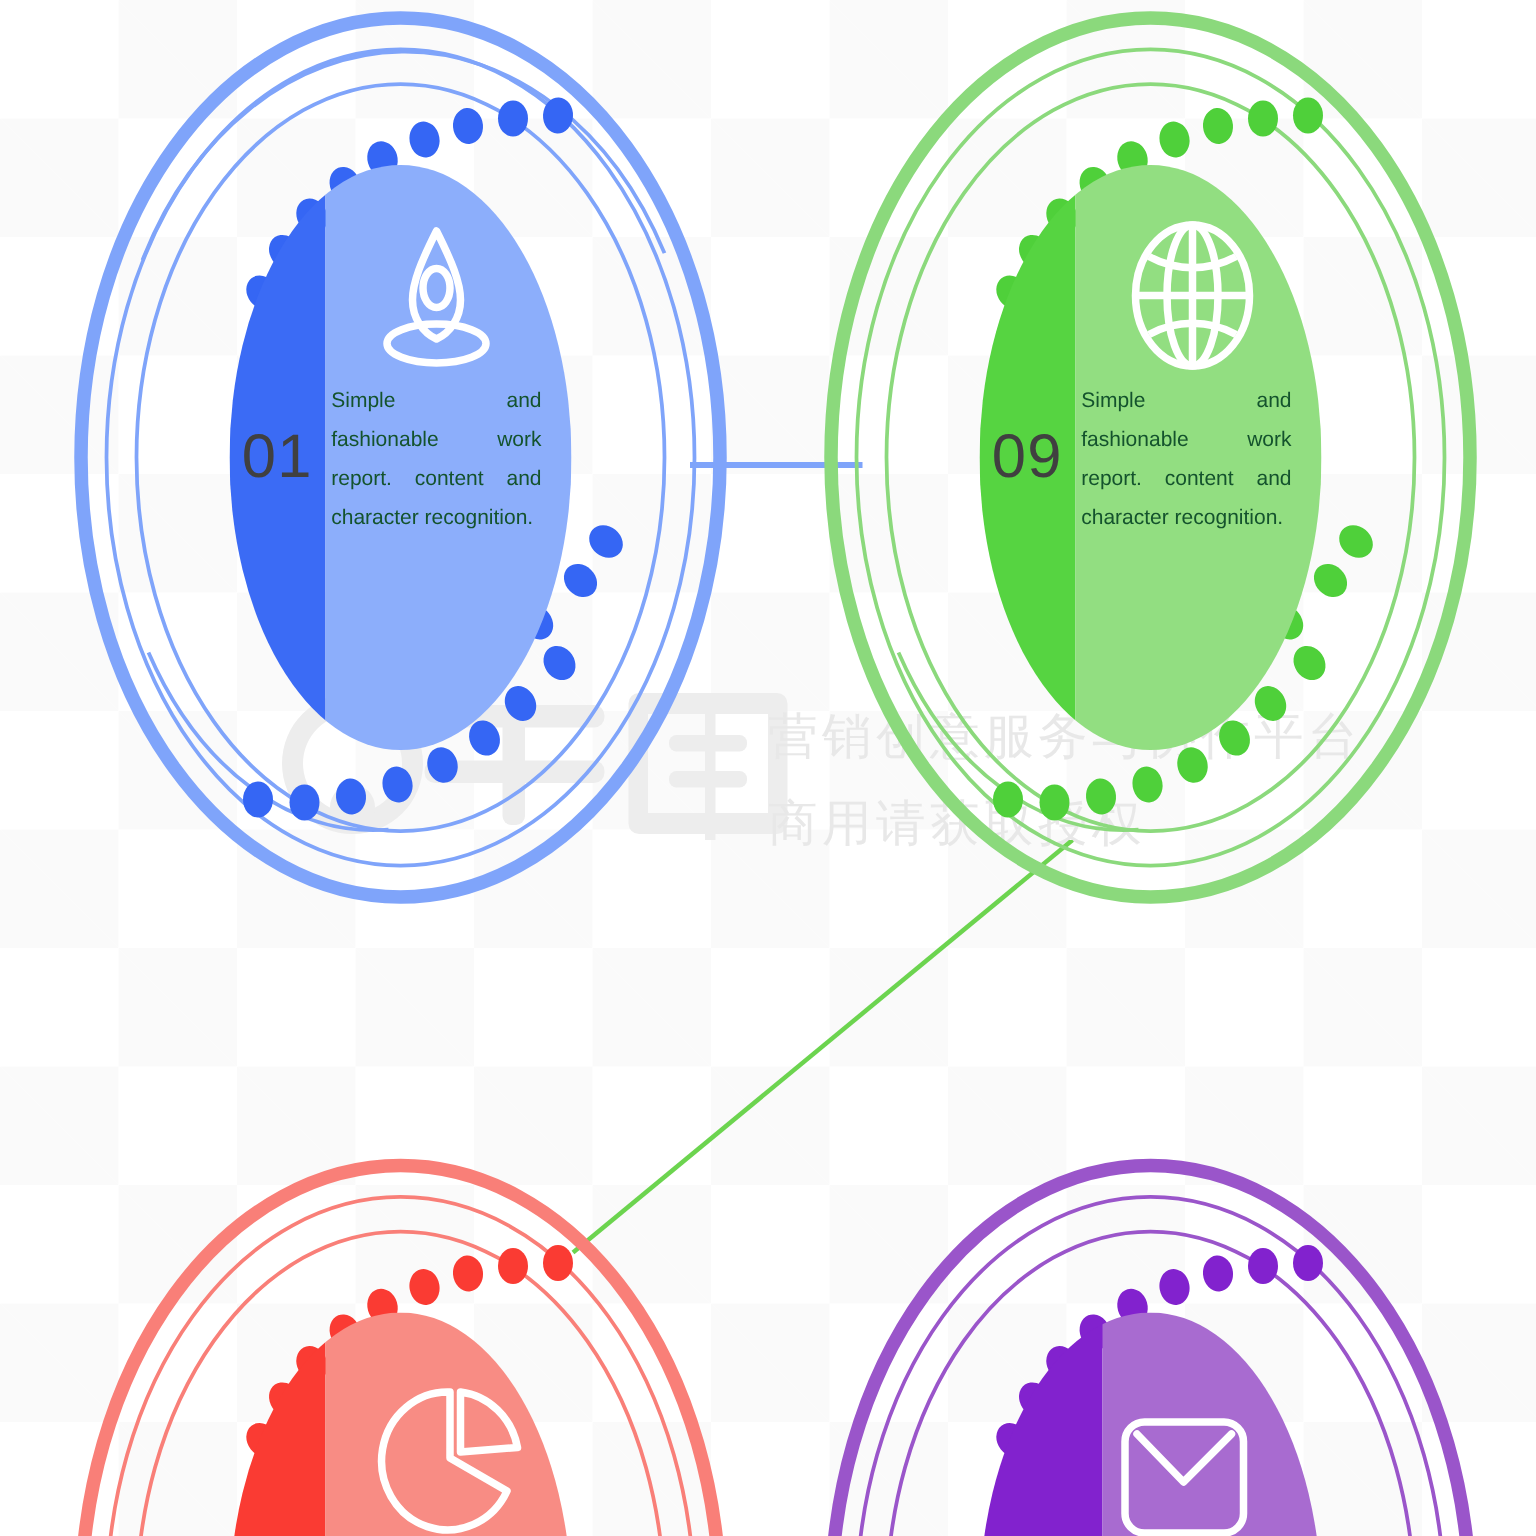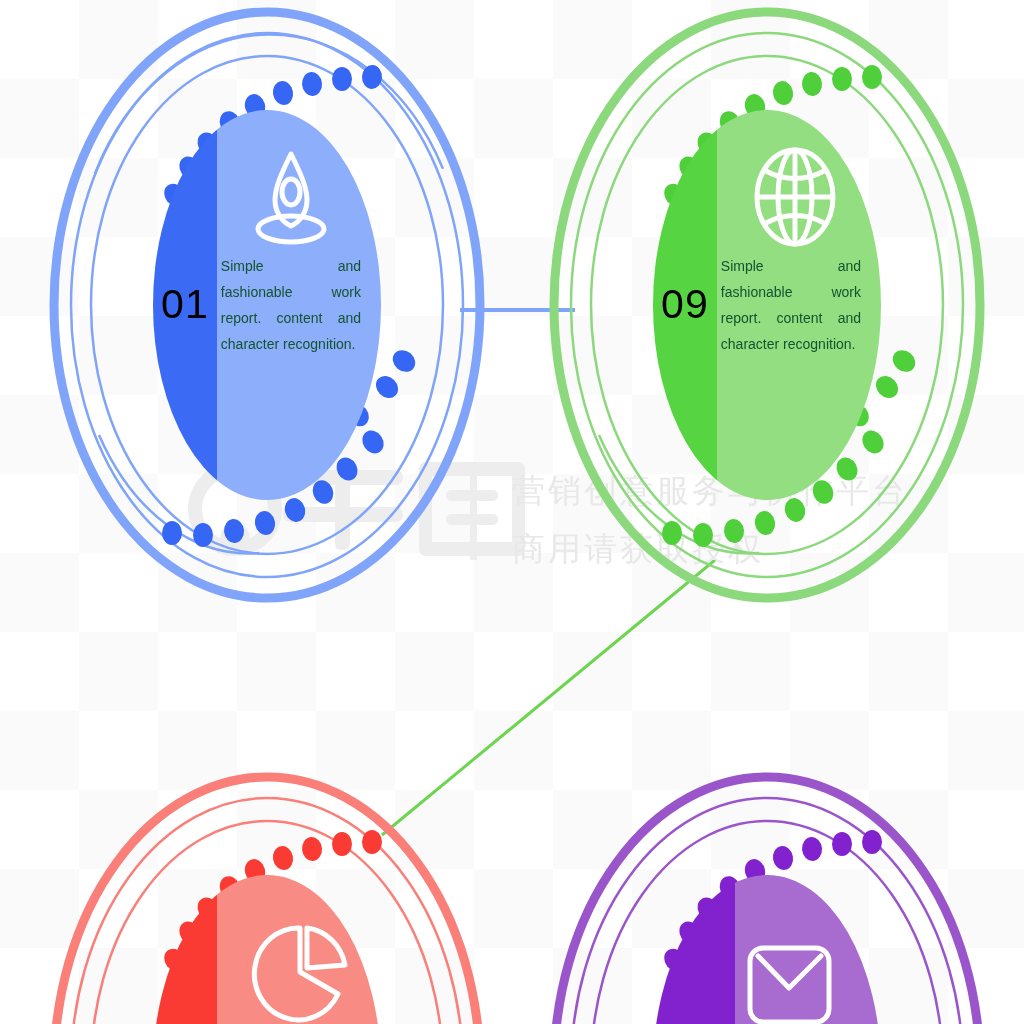--- a/index.html
+++ b/index.html
@@ -17,21 +17,21 @@
   .node{position:absolute;}
   .ringsvg{position:absolute;left:0;top:0;overflow:visible;}
   .oval{
     position:absolute;border-radius:50%;overflow:hidden;display:flex;
   }
   .oval .half-left{flex:0 0 28%;height:100%;}
   .oval .half-right{flex:1 1 auto;height:100%;}
   .ovalcontent{position:absolute;inset:0;display:flex;align-items:center;}
   .numcell{
     flex:0 0 28%;display:flex;align-items:center;justify-content:center;
-    color:#000000;font-size:41px;letter-spacing:1px;font-weight:400;
+    color:#404040;font-size:41px;letter-spacing:1px;font-weight:400;
     padding-bottom:2px;box-sizing:border-box;
   }
   .textcell{
     flex:1 1 auto;color:#14532d;font-size:14px;line-height:26px;
     padding-right:20px;padding-left:4px;box-sizing:border-box;
     text-align:justify;
   }
   .icon-wrap{
     position:absolute;display:flex;align-items:center;justify-content:center;
   }

